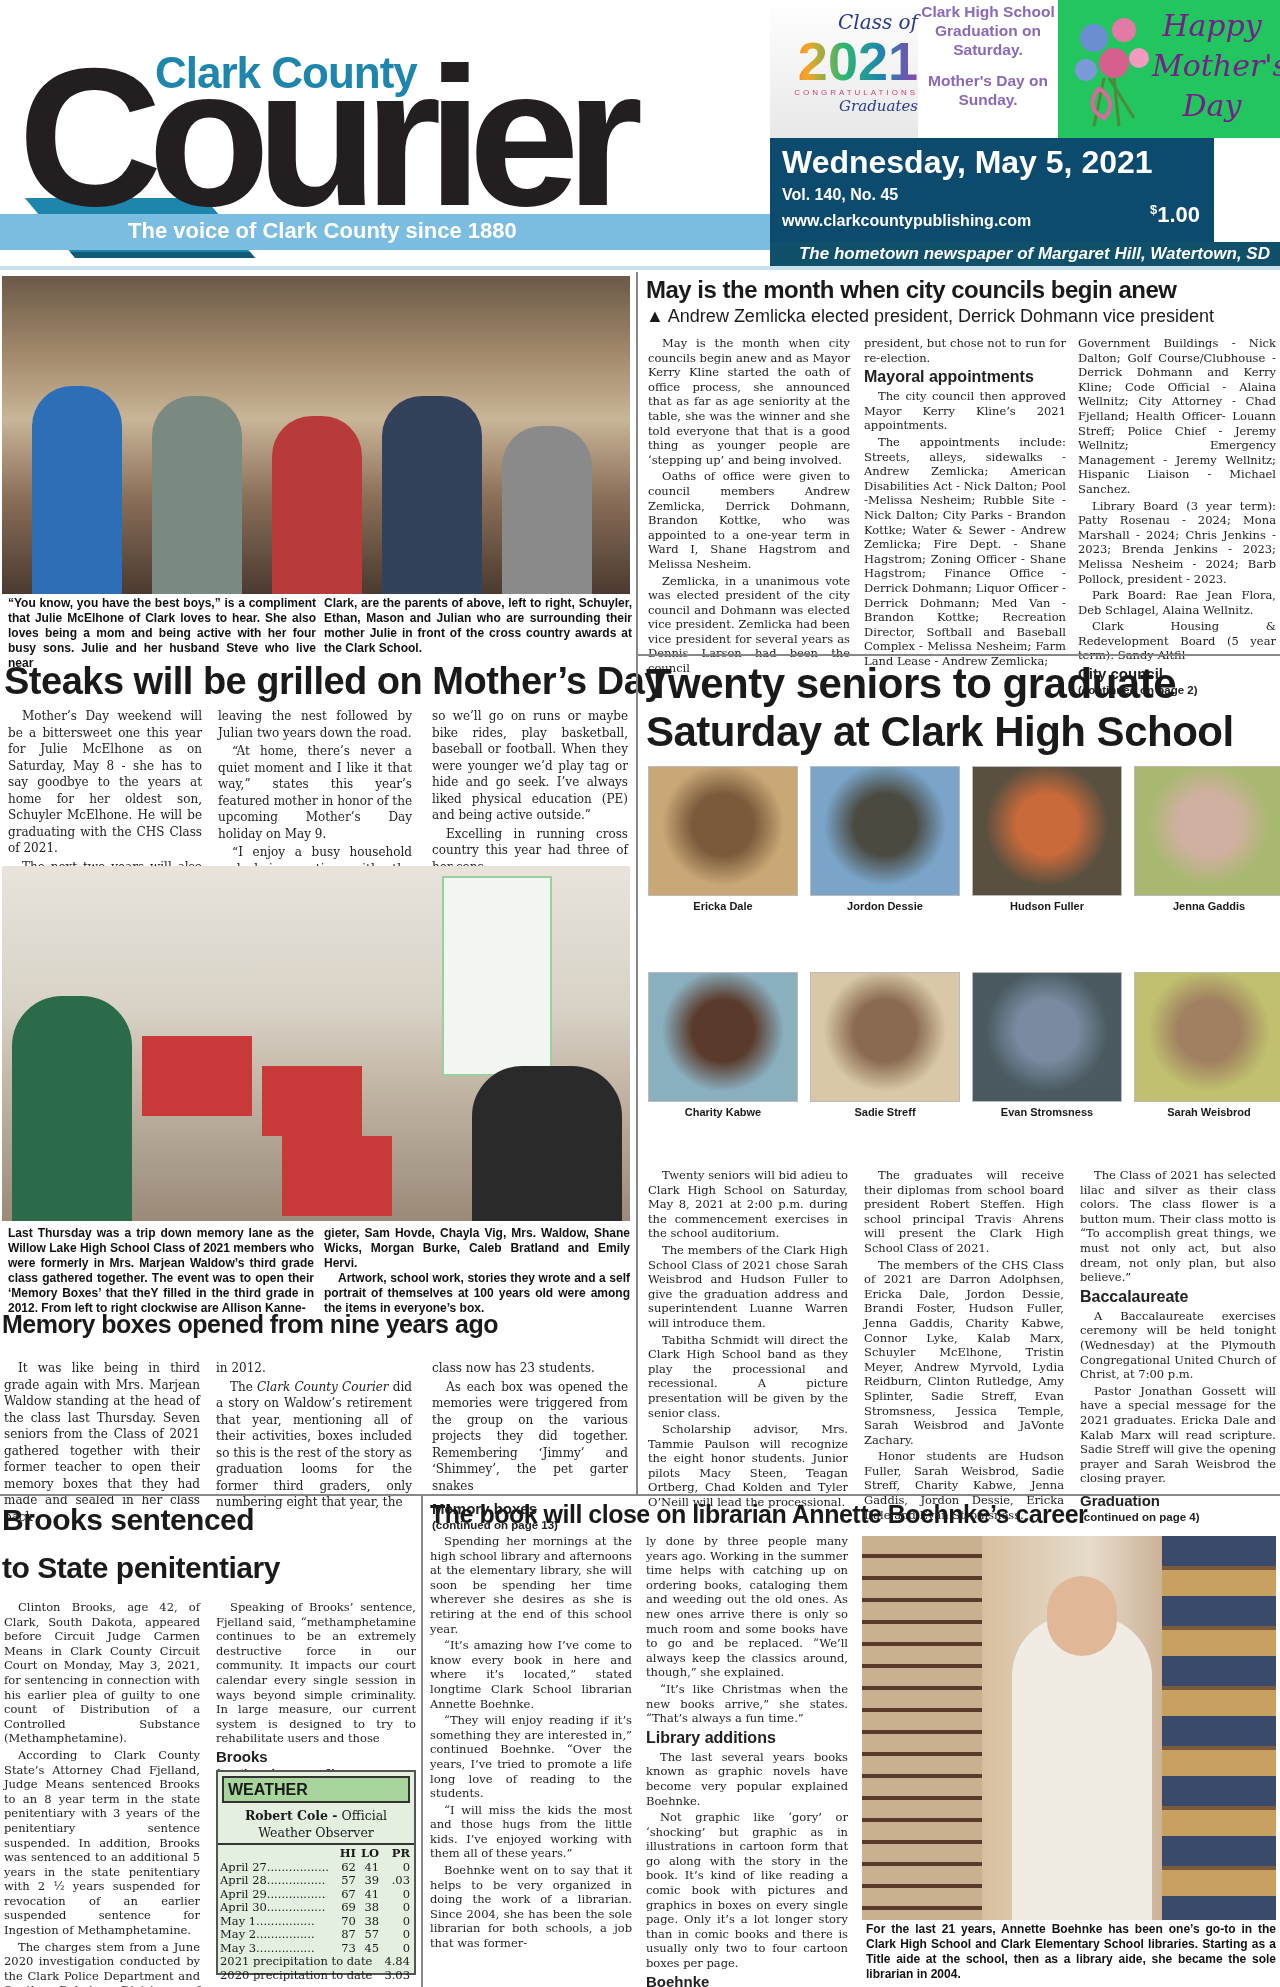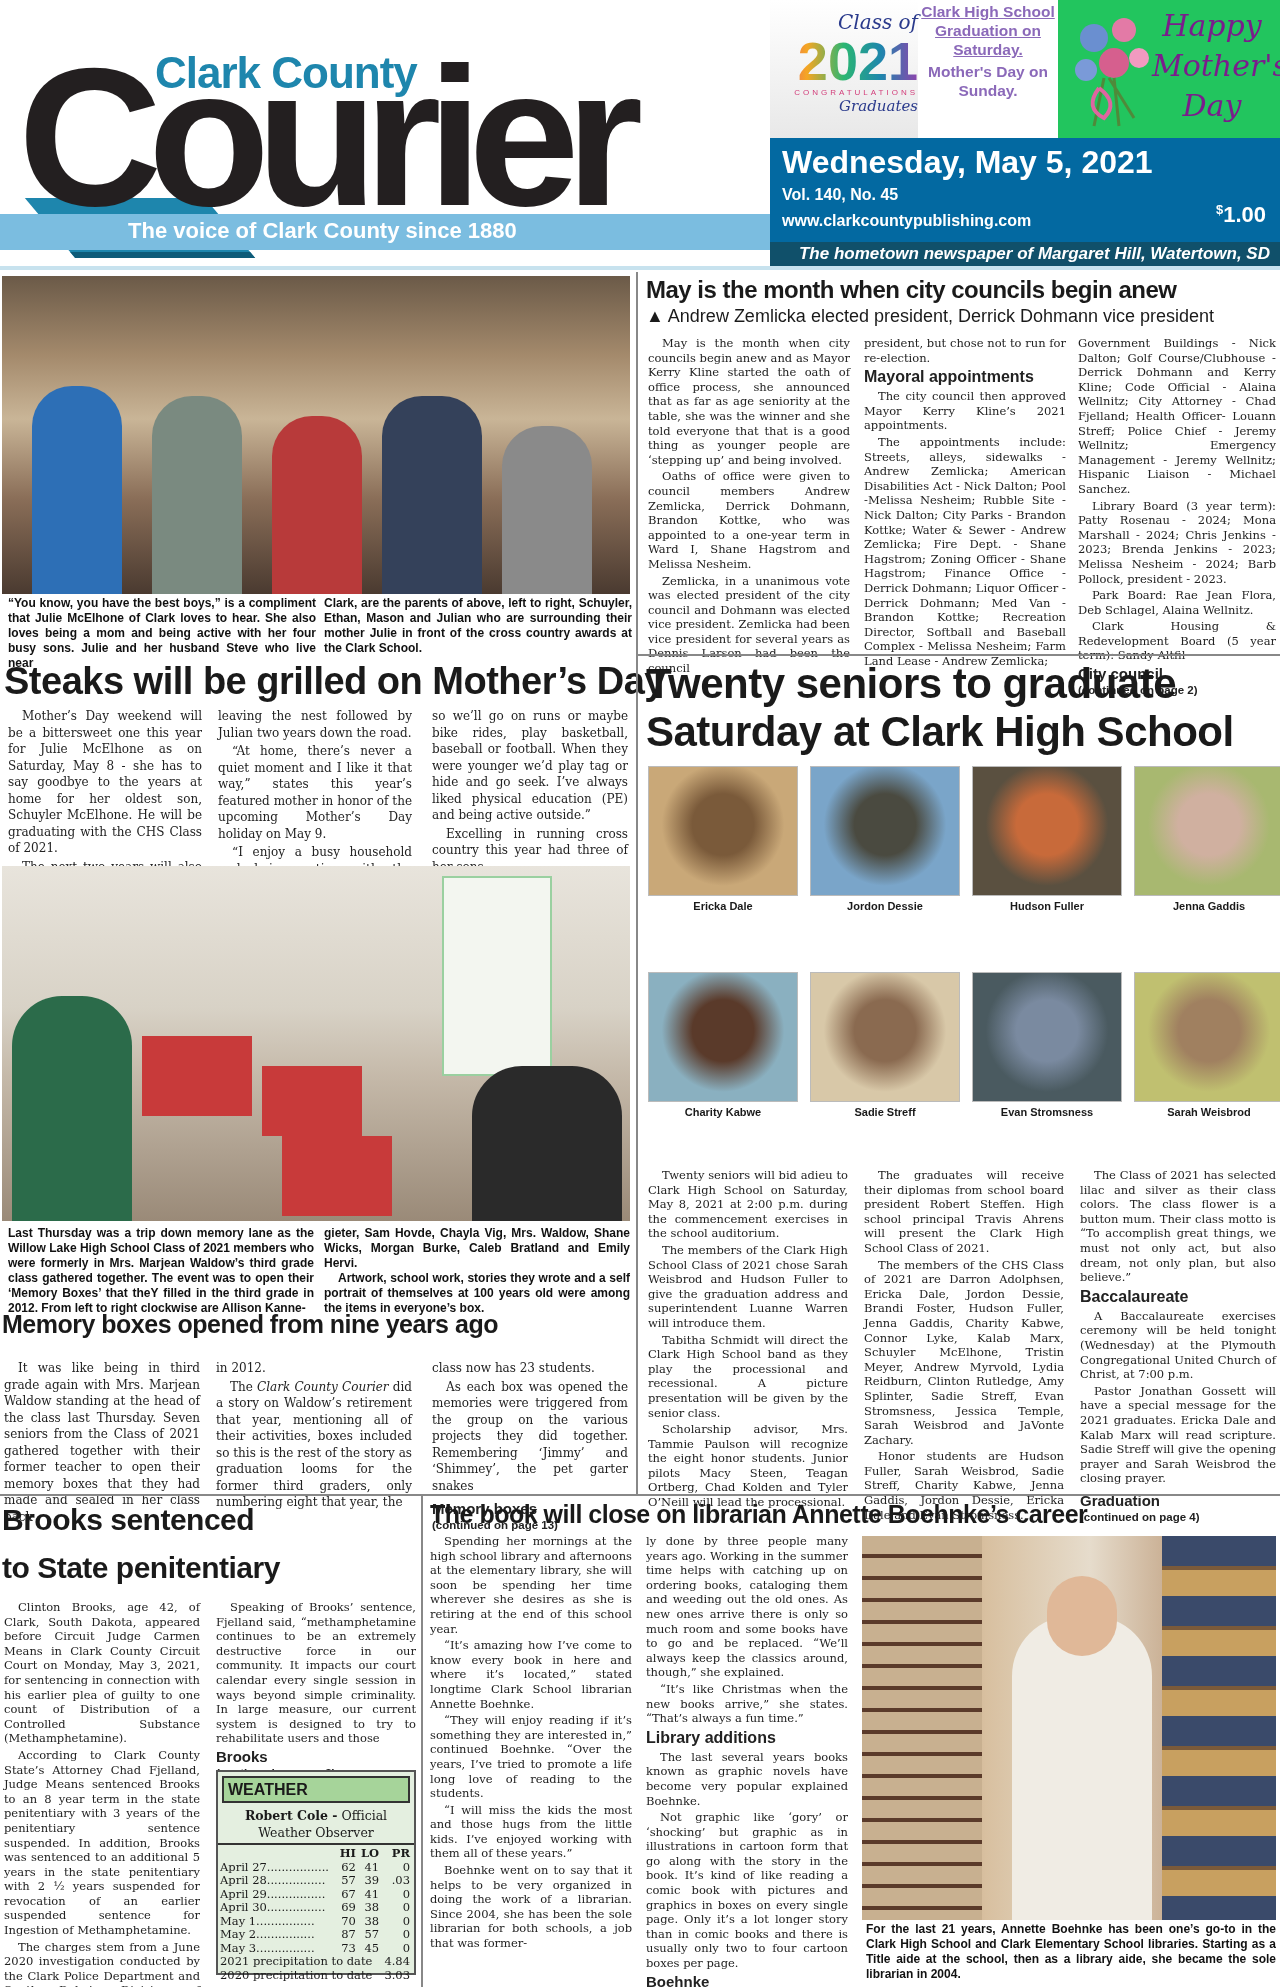--- a/index.html
+++ b/index.html
@@ -19,21 +19,21 @@
   .grad-class { font: italic 20px "DejaVu Serif", serif; color: #2a3a8c; margin-top: 10px; }
   .grad-year { font: 900 54px/1 "Liberation Sans", sans-serif; background: linear-gradient(90deg,#e23a8e,#f5a623,#2bb673,#1e86ad,#8e44ad); -webkit-background-clip: text; color: transparent; }
   .grad-cong { font: 8px "Liberation Sans", sans-serif; letter-spacing: 3px; color: #d23d7a; }
   .grad-grads { font: italic 15px "DejaVu Serif", serif; color: #2a3a8c; }
 
   #promo-text { left: 918px; top: 0; width: 140px; height: 138px; text-align: center; font: bold 15.5px/19px "Liberation Sans", sans-serif; color: #8b69b9; padding-top: 2px; }
   #promo-mothers { left: 1058px; top: 0; width: 222px; height: 138px; background: #22c55e; }
   .flowers { position: absolute; left: 6px; top: 8px; width: 100px; height: 122px; }
   .md-text { position: absolute; right: 8px; top: 6px; font: italic 30px/40px "DejaVu Serif", serif; color: #7a1d8c; text-align: center; width: 120px; }
 
-  #infobar { left: 770px; top: 138px; width: 510px; height: 104px; background: #0369a1; text-decoration: underline; }
+  #infobar { left: 770px; top: 138px; width: 444px; height: 104px; background: #0c4a6e; text-decoration: underline; }
   .date { position: absolute; left: 12px; top: 6px; font: bold 32px "Liberation Sans", sans-serif; color: #fff; }
   .vol { position: absolute; left: 12px; top: 48px; font: bold 16px "Liberation Sans", sans-serif; color: #fff; }
   .web { position: absolute; left: 12px; top: 74px; font: bold 16px "Liberation Sans", sans-serif; color: #fff; }
   .price { position: absolute; right: 14px; top: 64px; font: bold 22px "Liberation Sans", sans-serif; color: #fff; }
   .price sup { font-size: 13px; }
   #hometown { left: 770px; top: 242px; width: 510px; height: 24px; background: #10506a; color: #fff; font: italic bold 17px/24px "Liberation Sans", sans-serif; text-align: right; padding-right: 10px; }
   #hometown-strip { left: 0; top: 266px; width: 1280px; height: 4px; background: #c7e2ee; }
 
   
   .photo { position: absolute; overflow: hidden; }
@@ -73,21 +73,21 @@
 </div>
 
 <div id="promo-grad" class="abs">
   <div class="grad-class">Class of</div>
   <div class="grad-year">2021</div>
   <div class="grad-cong">CONGRATULATIONS</div>
   <div class="grad-grads">Graduates</div>
 </div>
 
 <div id="promo-text" class="abs">
-  <div style="margin-bottom:3px;text-decoration:underline;">Clark High School Graduation on Saturday.</div>
+  <div style="margin-bottom:12px;">Clark High School Graduation on Saturday.</div>
   <div>Mother's Day on Sunday.</div>
 </div>
 
 <div id="promo-mothers" class="abs">
   <svg class="flowers" viewBox="0 0 100 122">
     <circle cx="30" cy="30" r="14" fill="#6a8fd0"></circle>
       <circle cx="60" cy="22" r="12" fill="#e37aa6"></circle>
     <circle cx="50" cy="55" r="15" fill="#d65f8e"></circle>
       <circle cx="22" cy="62" r="11" fill="#7a9ad8"></circle>
     <circle cx="75" cy="50" r="10" fill="#f29ac0"></circle>

